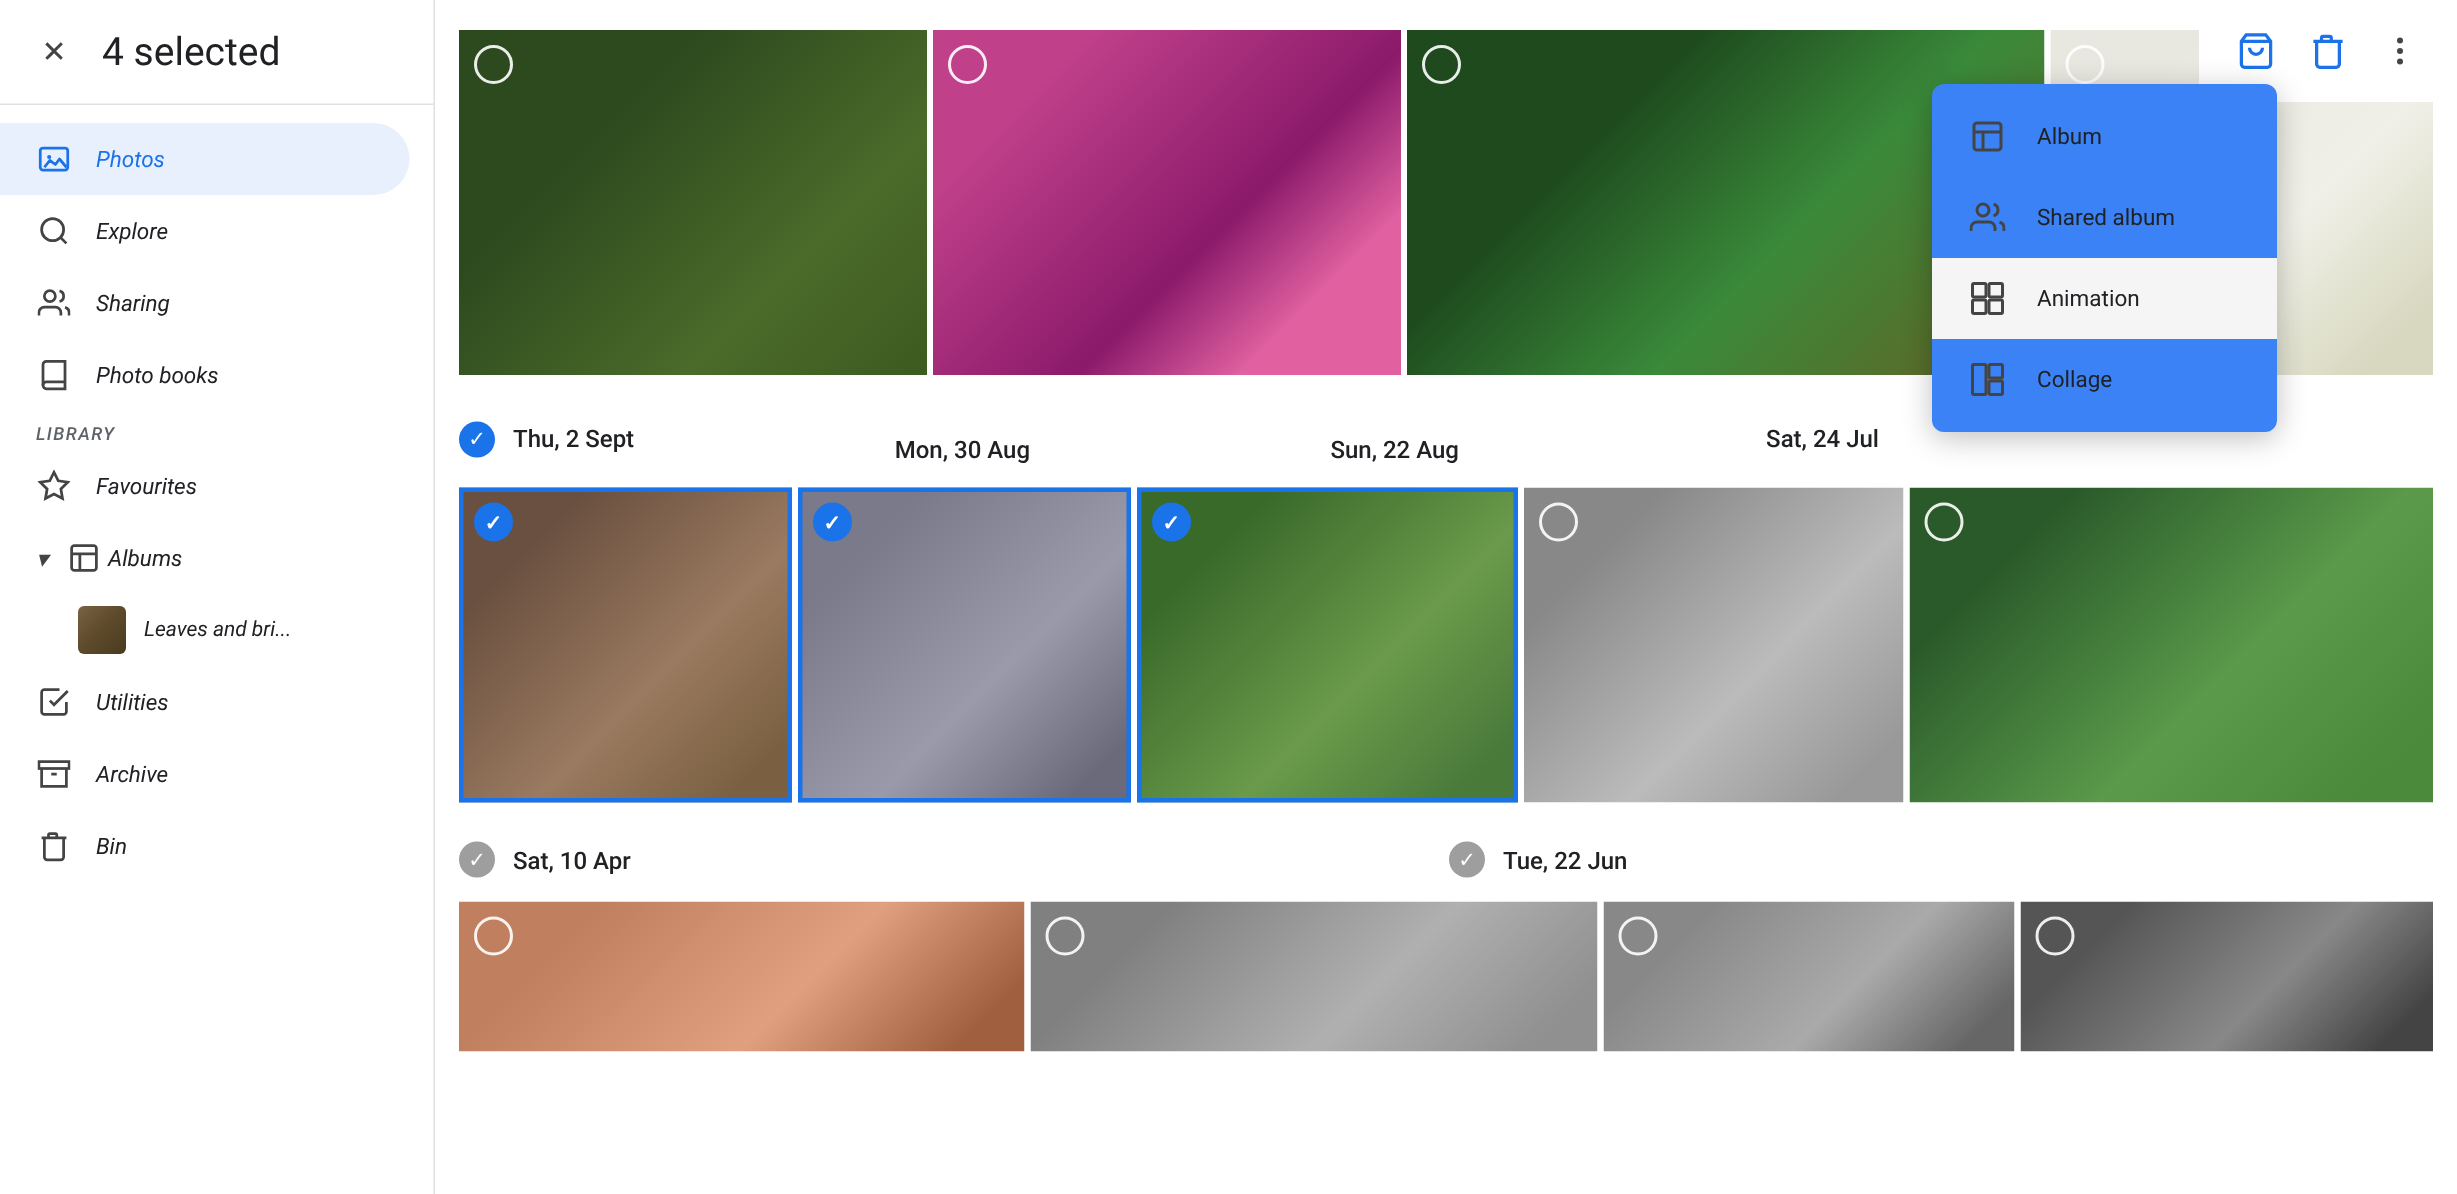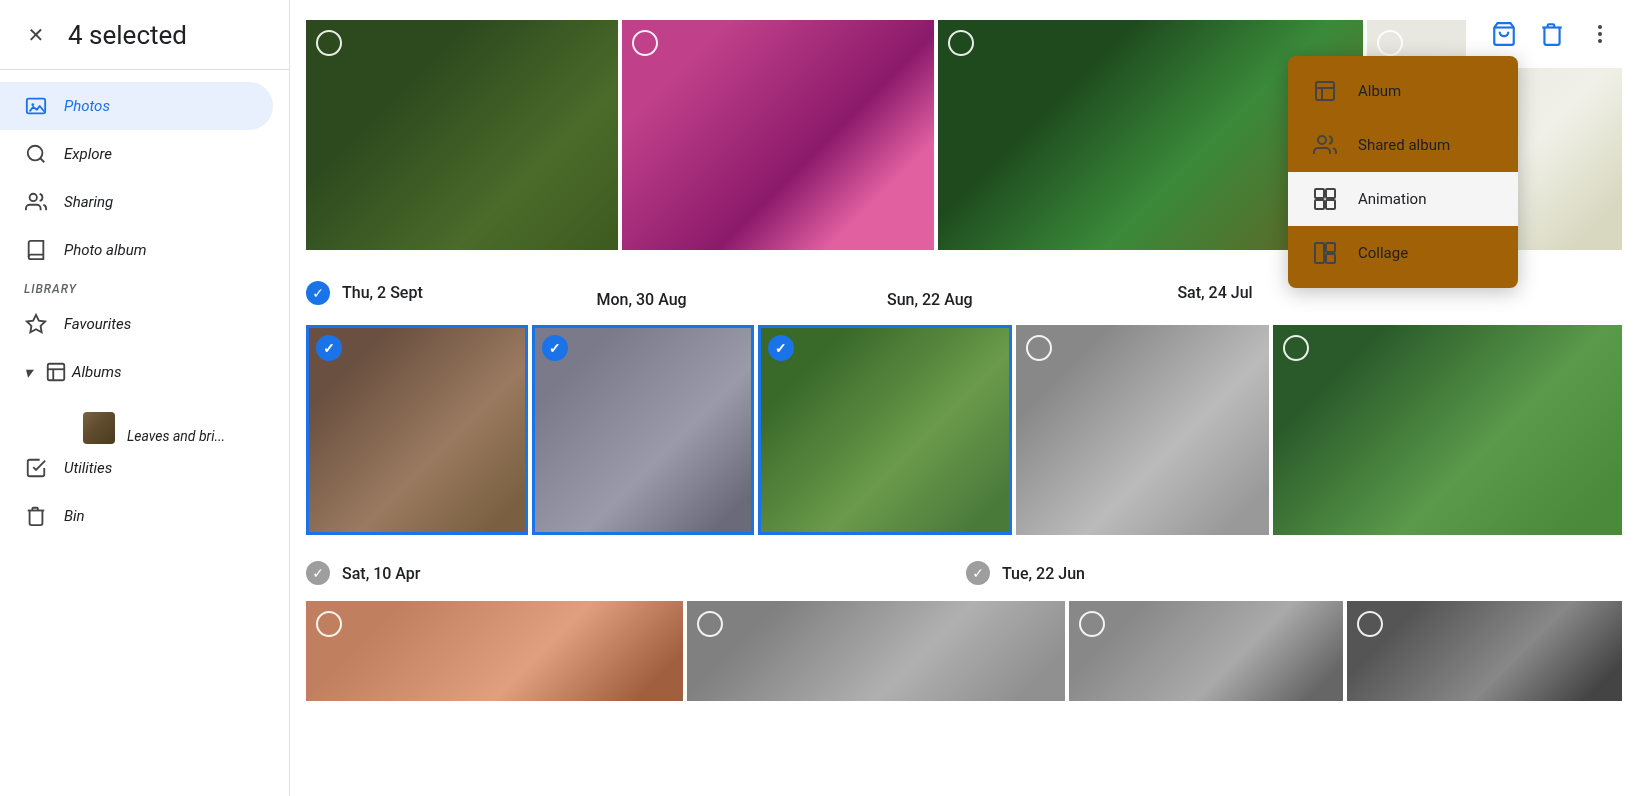--- a/index.html
+++ b/index.html
@@ -89,22 +89,22 @@
       cursor: pointer;
       margin-right: 16px;
       gap: 4px;
       font-size: 15px;
       color: #202124;
     }
     .chevron-icon { font-size: 16px; color: #444; margin-right: 8px; }
 
     .album-sub-item {
       display: flex;
-      align-items: flex-end;
-      padding: 0 24px 0 83px;
+      align-items: center;
+      padding: 0 24px 0 52px;
       height: 48px;
       cursor: pointer;
       margin-right: 16px;
       gap: 12px;
       font-size: 14px;
       color: #202124;
       text-decoration: none;
     }
 
     .album-thumb {
@@ -149,21 +149,21 @@
       display: flex; align-items: center; justify-content: center;
       font-size: 20px;
       color: #444;
     }
 
     
     .dropdown-menu {
       position: fixed;
       top: 56px;
       right: 120px;
-      background: #a16207;
+      background: #3b82f6;
       border-radius: 8px;
       box-shadow: 0 4px 20px rgba(0,0,0,0.25);
       min-width: 230px;
       z-index: 200;
       padding: 8px 0;
     }
 
     .dropdown-item {
       display: flex;
       align-items: center;
@@ -326,21 +326,21 @@
       <span>Sharing</span>
     </div>
 
     <div class="nav-item">
       <span class="nav-icon">
         <svg width="22" height="22" viewBox="0 0 24 24" fill="none" stroke="#444" stroke-width="2">
             <path d="M4 19.5A2.5 2.5 0 0 1 6.5 17H20"></path>
             <path d="M6.5 2H20v20H6.5A2.5 2.5 0 0 1 4 19.5v-15A2.5 2.5 0 0 1 6.5 2z"></path>
           </svg>
       </span>
-      <span>Photo album</span>
+      <span>Photo books</span>
     </div>
 
     <div class="library-label">LIBRARY</div>
 
     <div class="nav-item">
       <span class="nav-icon">
         <svg width="22" height="22" viewBox="0 0 24 24" fill="none" stroke="#444" stroke-width="2">
             <polygon points="12 2 15.09 8.26 22 9.27 17 14.14 18.18 21.02 12 17.77 5.82 21.02 7 14.14 2 9.27 8.91 8.26 12 2"></polygon>
           </svg>
       </span>
@@ -369,20 +369,30 @@
     <div class="nav-item">
       <span class="nav-icon">
         <svg width="22" height="22" viewBox="0 0 24 24" fill="none" stroke="#444" stroke-width="2">
             <polyline points="9 11 12 14 22 4"></polyline>
             <path d="M21 12v7a2 2 0 0 1-2 2H5a2 2 0 0 1-2-2V5a2 2 0 0 1 2-2h11"></path>
           </svg>
       </span>
       <span>Utilities</span>
     </div>
 
+    <div class="nav-item">
+      <span class="nav-icon">
+        <svg width="22" height="22" viewBox="0 0 24 24" fill="none" stroke="#444" stroke-width="2">
+            <polyline points="21 8 21 21 3 21 3 8"></polyline>
+            <rect x="1" y="3" width="22" height="5"></rect>
+            <line x1="10" y1="12" x2="14" y2="12"></line>
+          </svg>
+      </span>
+      <span>Archive</span>
+    </div>
 
     <div class="nav-item">
       <span class="nav-icon">
         <svg width="22" height="22" viewBox="0 0 24 24" fill="none" stroke="#444" stroke-width="2">
             <polyline points="3 6 5 6 21 6"></polyline>
             <path d="M19 6v14a2 2 0 0 1-2 2H7a2 2 0 0 1-2-2V6m3 0V4a1 1 0 0 1 1-1h4a1 1 0 0 1 1 1v2"></path>
           </svg>
       </span>
       <span>Bin</span>
     </div>

